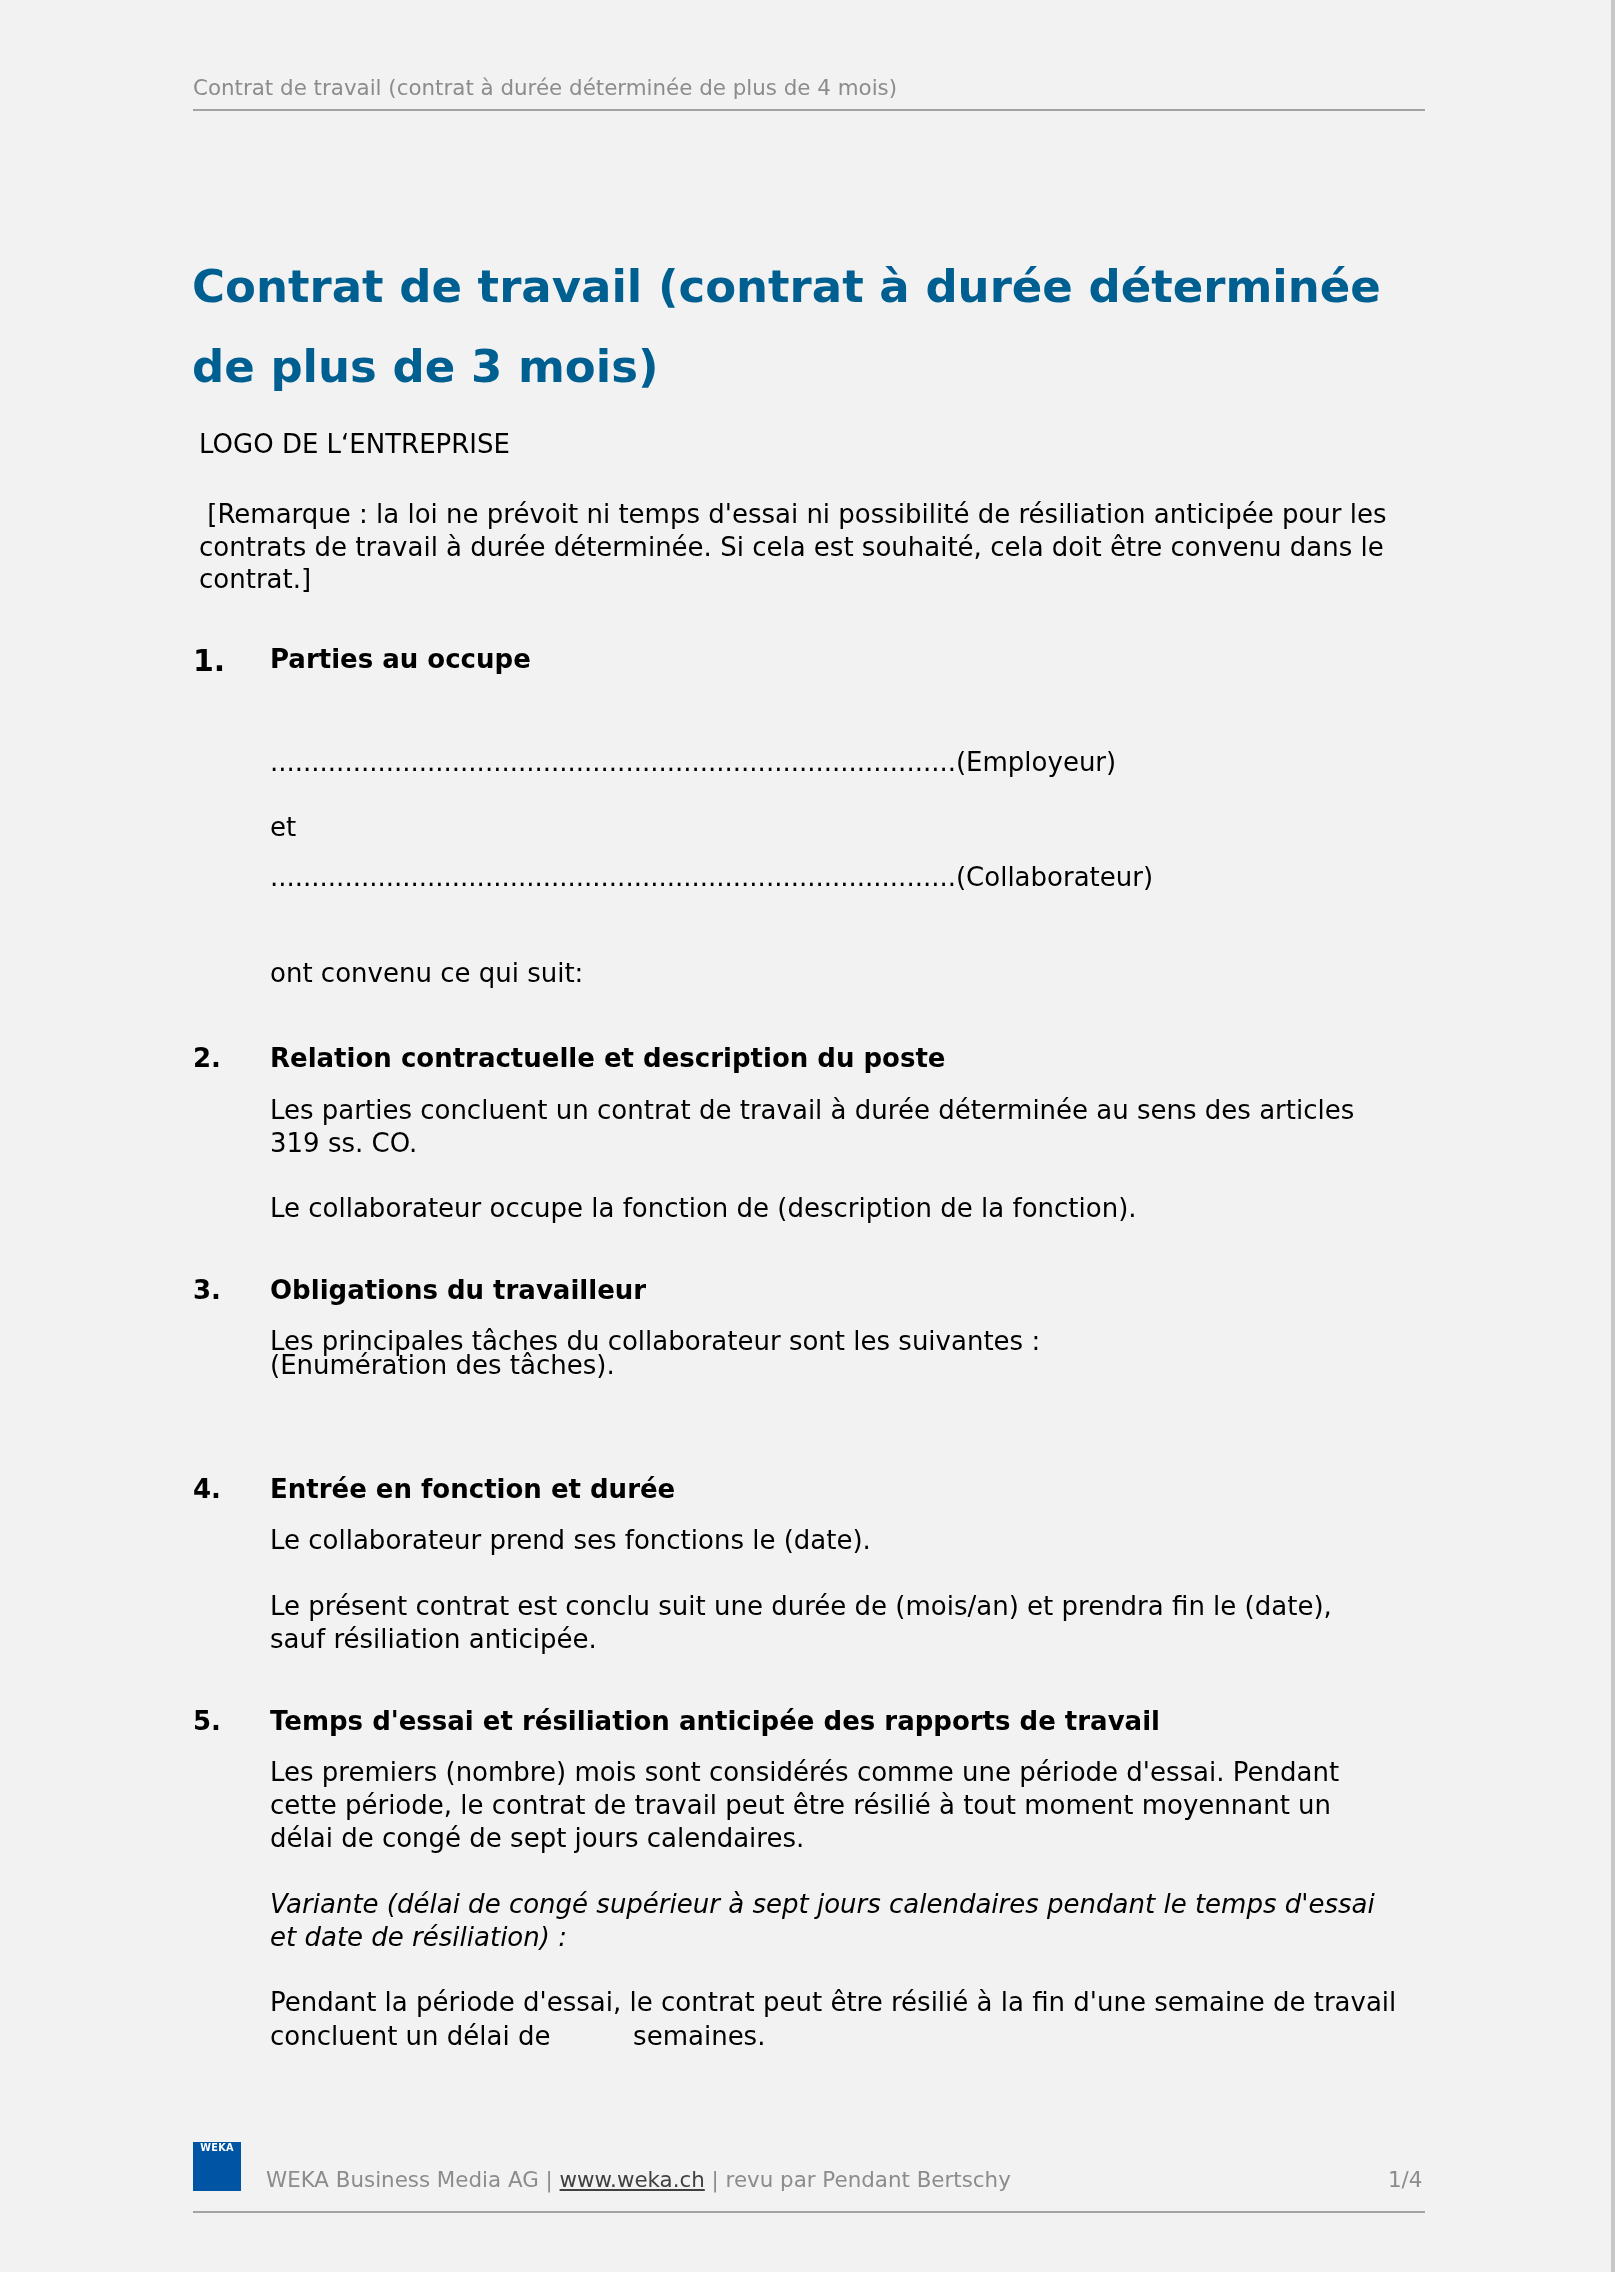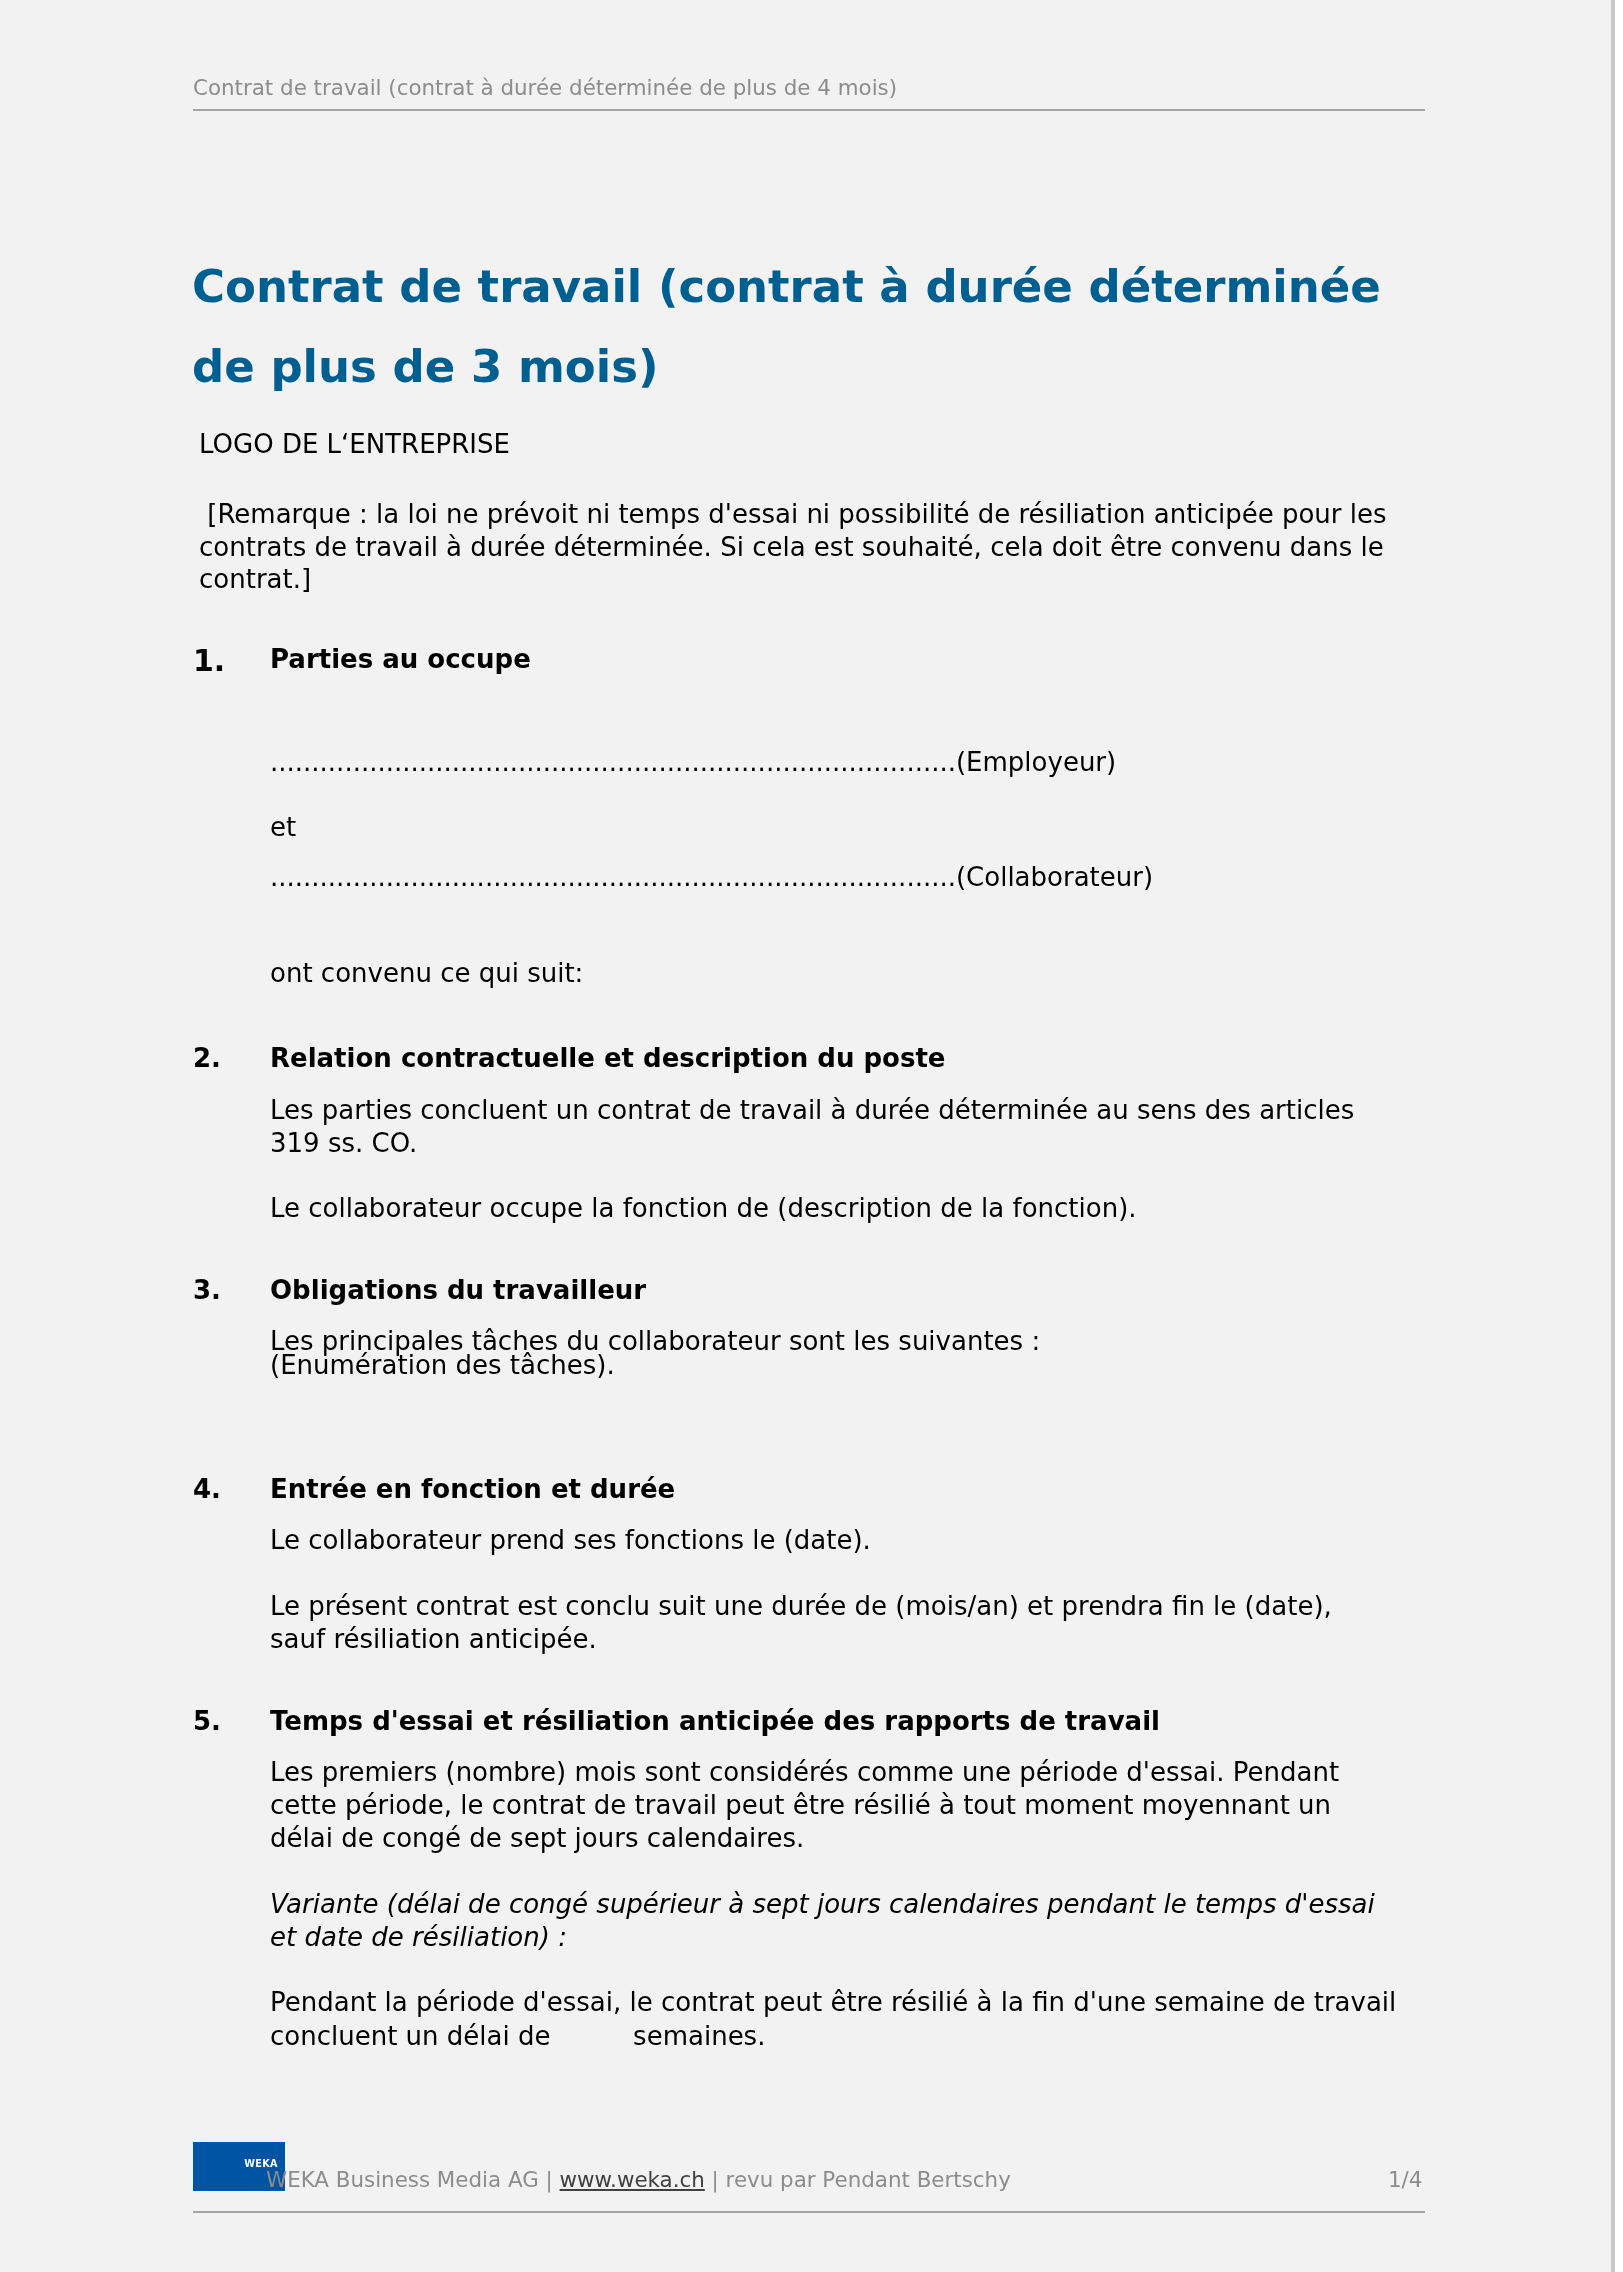--- a/index.html
+++ b/index.html
@@ -19,21 +19,21 @@
   .l0 { left: 199px; }
   .l1 { left: 270px; }
   .num { left: 193px; font-weight: bold; font-size: 26px; }
   .sec1 { font-size: 30px; }
   .head { left: 270px; font-weight: bold; font-size: 26px; }
   .it { font-style: italic; }
   .ftr { font-size: 21.4px; color: #8c8c8c; }
   .ftr a { color: #404040; text-decoration: underline; }
   .logo {
     position: absolute; left: 193px; top: 2142px; width: 48px; height: 49px;
-    background: #0054a4; display: flex; align-items: center; justify-content: center; padding-left: 44px;
+    background: #0054a4; display: flex; align-items: flex-start; justify-content: center;
   }
   .logo span { color: #fff; font-weight: bold; font-size: 9.7px; letter-spacing: 0.3px; margin-bottom: 6.5px; }
 </style>
 </head>
 <body>
 
 <div class="page-edge"></div>
 <div class="page-outside"></div>
 
 <div class="ln hdr" style="top:77px">Contrat de travail (contrat à durée déterminée de plus de 4 mois)</div>

